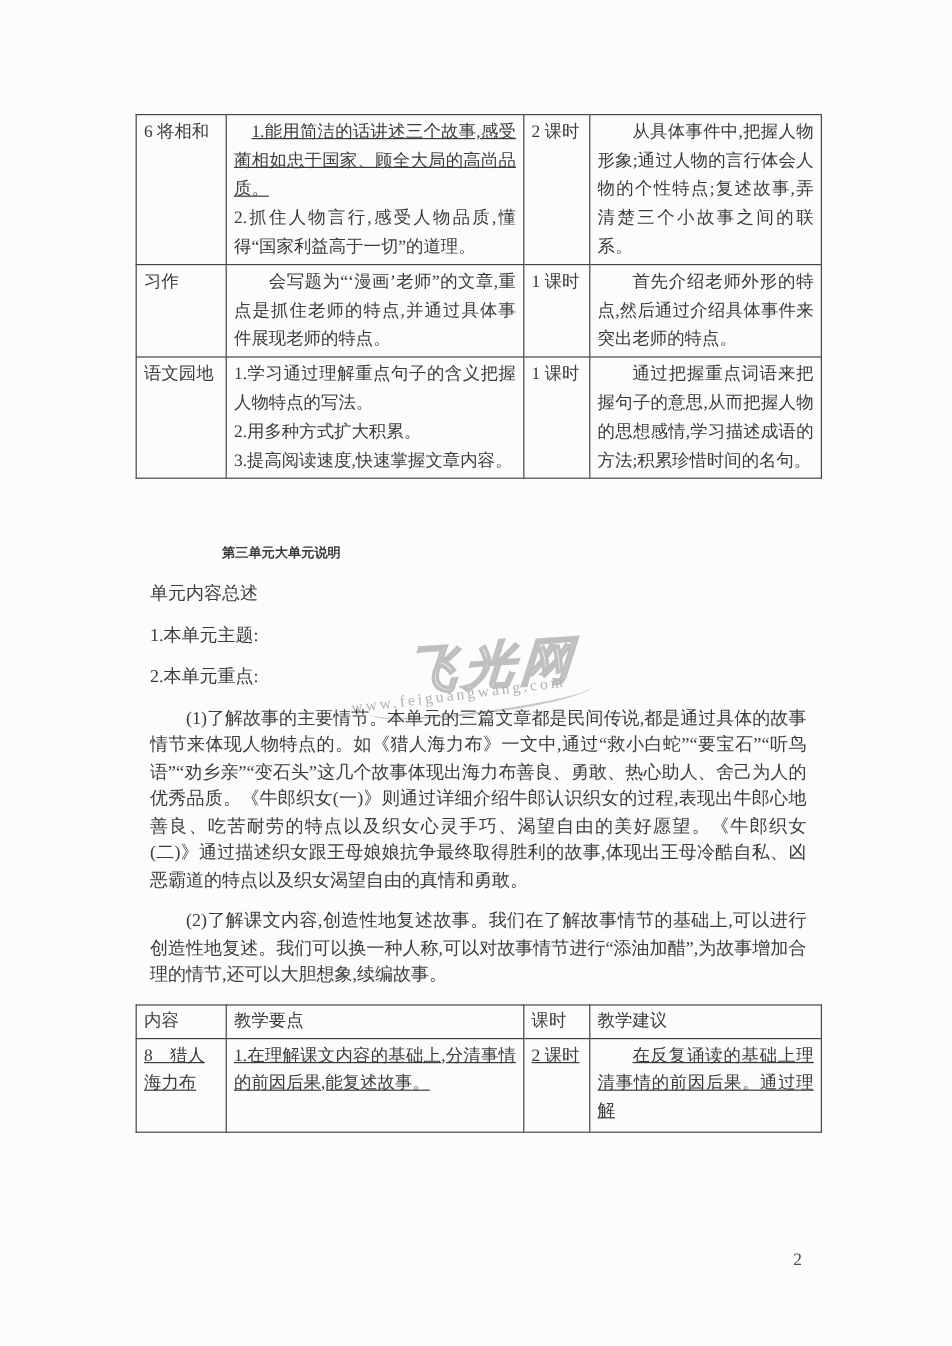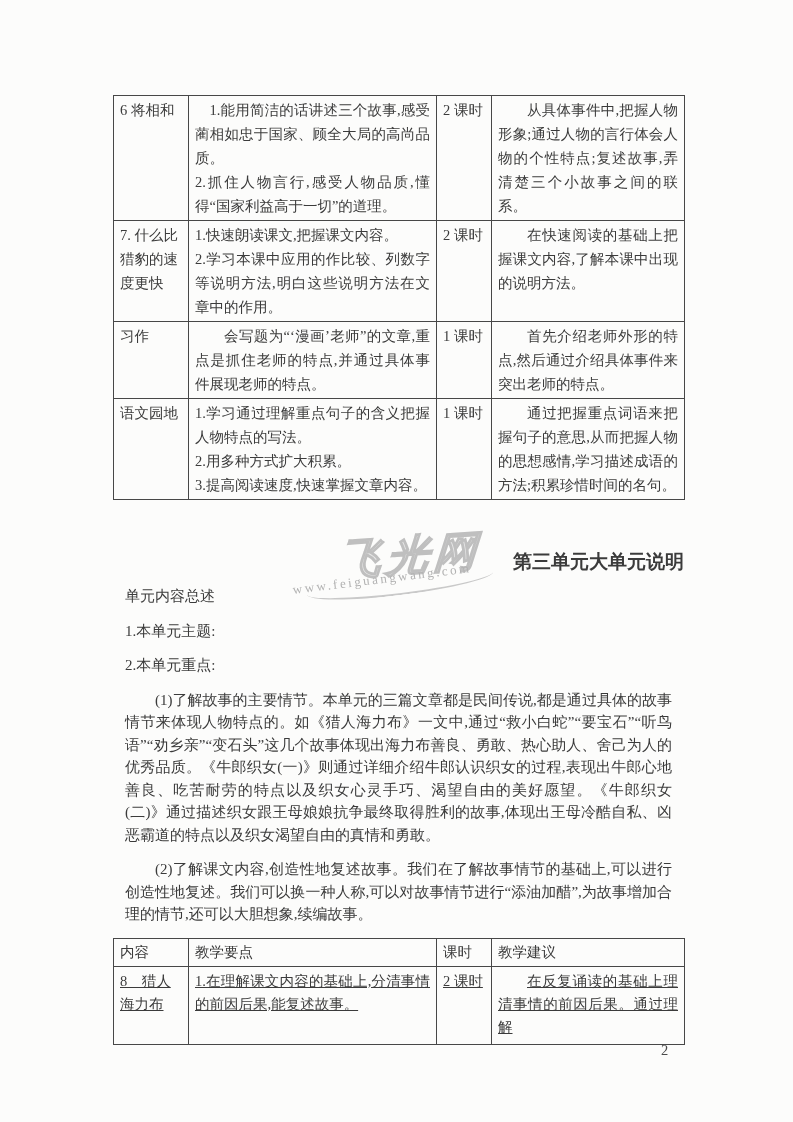--- a/index.html
+++ b/index.html
@@ -28,31 +28,31 @@
     line-height:24px;
     font-weight:normal;
     text-align:left;
     overflow:hidden;
   }
   td.cell-content{
     white-space:pre-line;
     text-align:justify;
   }
   td.cell-points .point{ text-align:justify; }
-  td.cell-points .point.ind-one{ text-indent:1em; }
+  td.cell-points .point.ind-one{ text-indent:1em;text-decoration:underline; }
   td.cell-points .point.ind-two{ text-indent:2em; }
   td.cell-advice .advice{ text-indent:2em; text-align:justify; }
   table.doc-table.bottom td{ line-height:23px; padding-top:3px; padding-bottom:5px;text-decoration:underline; }
   table.doc-table.bottom th{ line-height:23px; }
 
   .section-heading{
     margin:51px 0 5px 0;
     padding-left:72px;
-    text-align:right;
-    font-size:19px;
+    text-align:left;
+    font-size:11px;
     font-weight:bold;
     line-height:22px;
   }
   .para{
     font-size:15px;
     line-height:22.5px;
     text-align:justify;
     margin:12px;
   }
   .para.indent{ text-indent:2em; }
@@ -120,31 +120,20 @@
             <td class="cell-points">
               <div class="point ind-one">1.能用简洁的话讲述三个故事,感受蔺相如忠于国家、顾全大局的高尚品质。</div>
               <div class="point">2.抓住人物言行,感受人物品质,懂得“国家利益高于一切”的道理。</div>
             </td>
             <td class="cell-hours">2 课时</td>
             <td class="cell-advice">
               <div class="advice">从具体事件中,把握人物形象;通过人物的言行体会人物的个性特点;复述故事,弄清楚三个小故事之间的联系。</div>
             </td>
           </tr>
           <tr>
-            <td class="cell-content">7. 什么比猎豹的速度更快</td>
-            <td class="cell-points">
-              <div class="point">1.快速朗读课文,把握课文内容。</div>
-              <div class="point">2.学习本课中应用的作比较、列数字等说明方法,明白这些说明方法在文章中的作用。</div>
-            </td>
-            <td class="cell-hours">2 课时</td>
-            <td class="cell-advice">
-              <div class="advice">在快速阅读的基础上把握课文内容,了解本课中出现的说明方法。</div>
-            </td>
-          </tr>
-          <tr>
             <td class="cell-content">习作</td>
             <td class="cell-points">
               <div class="point ind-two">会写题为“‘漫画’老师”的文章,重点是抓住老师的特点,并通过具体事件展现老师的特点。</div>
             </td>
             <td class="cell-hours">1 课时</td>
             <td class="cell-advice">
               <div class="advice">首先介绍老师外形的特点,然后通过介绍具体事件来突出老师的特点。</div>
             </td>
           </tr>
           <tr>

